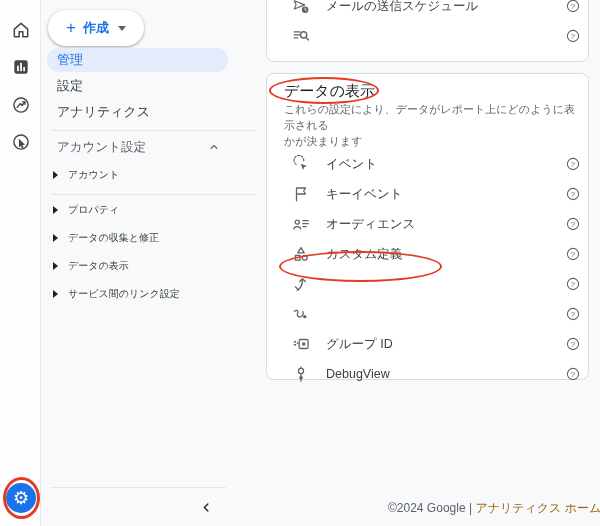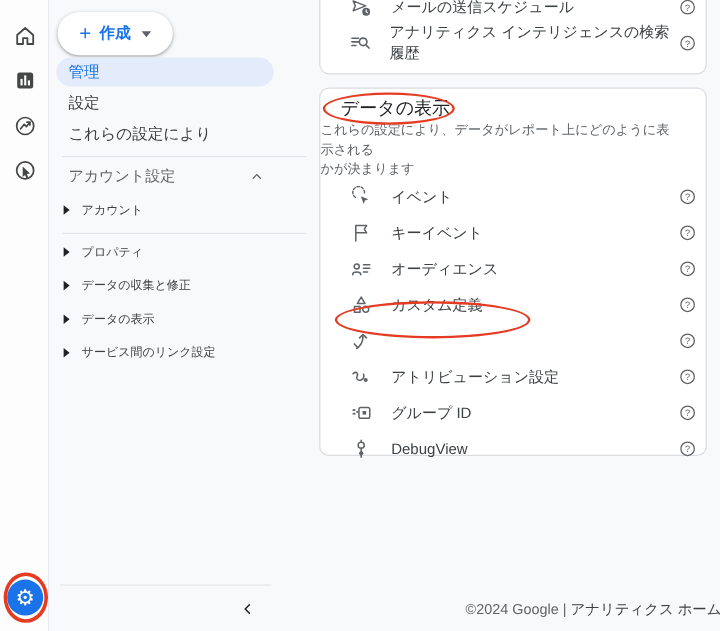--- a/index.html
+++ b/index.html
@@ -70,35 +70,35 @@
     display:flex; align-items:center; justify-content:center; }
 
   
   .card {
     position:absolute; background:#fff; border:1px solid #dadce0; border-radius:8px;
     width:323px; left:266px;
   }
   .card-top { top:-55px; height:117px; padding-top:45px; }
   .card-dd { top:73px; height:307px; padding-top:7px; }
   .card-title { margin-left:17px; font-size:15px; line-height:20px; color:#202124; }
-  .card-sub { margin-left:0; width:296px; font-size:11px; line-height:16px; color:#5f6368; }
+  .card-sub { margin-left:17px; width:296px; font-size:11px; line-height:16px; color:#5f6368; }
   .row {
     height:30px; display:flex; align-items:center; padding:0 7px 0 24px; cursor:pointer;
   }
   .row .ric { width:20px; display:flex; justify-content:center; }
   .row .rlabel { margin-left:15px; font-size:12.5px; color:#3c4043; }
   .row .rspace { flex:1; }
   .help { width:16px; height:16px; cursor:pointer; }
 
   
   .footer {
     position:absolute; left:388px; top:500px; white-space:nowrap;
     font-size:12px; color:#5f6368; z-index:2;
   }
-  .footer a { color:#404040; text-decoration:none; cursor:pointer; }
+  .footer a { color:#a16207; text-decoration:none; cursor:pointer; }
 
   
   .ann { position:absolute; border:2.5px solid #e53b22; border-radius:50%; z-index:10; pointer-events:none; }
   .ann-title   { left:269px; top:77px;  width:110px; height:27px; }
   .ann-channel { left:279px; top:251px; width:163px; height:31px; }
   .ann-gear    { left:3px;   top:477px; width:37px;  height:42px; border-width:3px; }
 </style>
 </head>
 <body>
 
@@ -142,21 +142,21 @@
   </button>
 
   <div class="nav">
     <div class="nav-item active">
         <span>管理</span>
       </div>
     <div class="nav-item">
         <span>設定</span>
       </div>
     <div class="nav-item">
-        <span>これらの設定により</span>
+        <span>アナリティクス</span>
       </div>
 
     <div class="sb-divider"></div>
 
     <div class="section-head">
       <span>アカウント設定</span>
       <span class="spacer"></span>
       <svg width="12" height="12" viewBox="0 0 24 24" fill="none" stroke="#5f6368" stroke-width="2.2" stroke-linecap="round">
           <path d="M6 15 L12 9 L18 15"></path>
         </svg>
@@ -213,21 +213,20 @@
     </span>
   </div>
   <div class="row">
     <span class="ric">
       <svg width="18" height="18" viewBox="0 0 24 24" fill="none" stroke="#5f6368" stroke-width="1.8" stroke-linecap="round">
         <path d="M3 6.5 H10.5 M3 10.5 H10.5 M3 14.5 H7.5"></path>
         <circle cx="15.5" cy="10.5" r="4.2"></circle>
         <path d="M18.6 13.8 L22 17.4"></path>
       </svg>
     </span>
-    <span class="rlabel">アナリティクス インテリジェンスの検索履歴</span>
     <span class="rspace"></span>
     <span class="help">
       <svg width="16" height="16" viewBox="0 0 24 24" fill="none" stroke="#5f6368" stroke-width="1.6">
         <circle cx="12" cy="12" r="8.4"></circle>
         <text x="12" y="16.2" text-anchor="middle" font-size="11.5" fill="#5f6368" stroke="none" font-family="Liberation Sans, sans-serif">?</text>
       </svg>
     </span>
   </div>
 </div>
 
@@ -322,21 +321,20 @@
     </span>
   </div>
 
   <div class="row">
     <span class="ric">
       <svg width="18" height="18" viewBox="0 0 24 24" fill="none" stroke="#5f6368" stroke-width="1.7" stroke-linecap="round">
         <path d="M3 8.5 C6.5 5.5 9 8 7.5 11 C6 14 8.5 17 12 15.5 C15 14.2 15.5 11 14.5 9"></path>
         <circle cx="17" cy="15.5" r="2.3" fill="#5f6368" stroke="none"></circle>
       </svg>
     </span>
-    <span class="rlabel">アトリビューション設定</span>
     <span class="rspace"></span>
     <span class="help">
       <svg width="16" height="16" viewBox="0 0 24 24" fill="none" stroke="#5f6368" stroke-width="1.6">
           <circle cx="12" cy="12" r="8.4"></circle>
           <text x="12" y="16.2" text-anchor="middle" font-size="11.5" fill="#5f6368" stroke="none" font-family="Liberation Sans, sans-serif">?</text>
         </svg>
     </span>
   </div>
 
   <div class="row">

